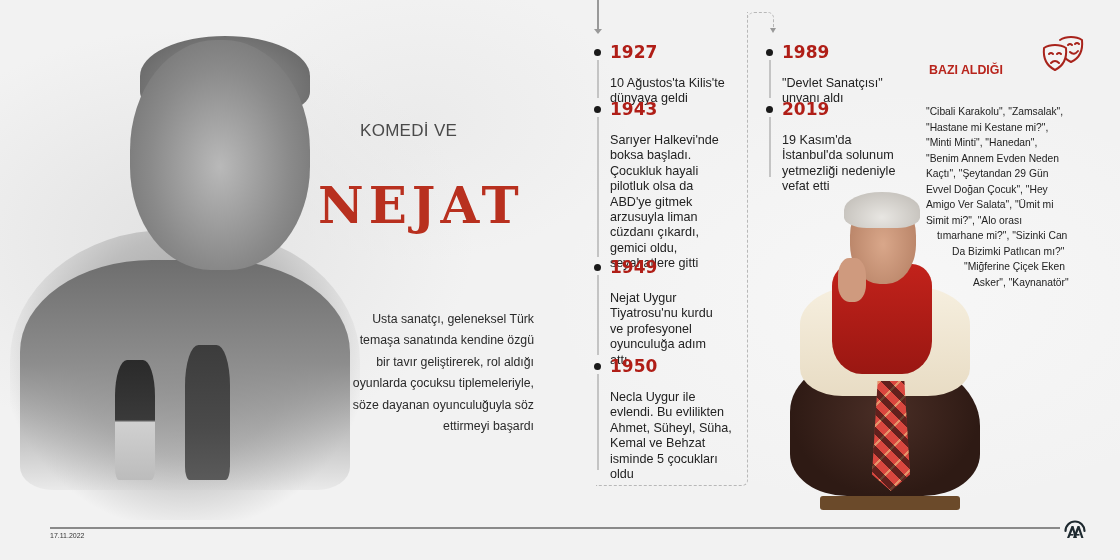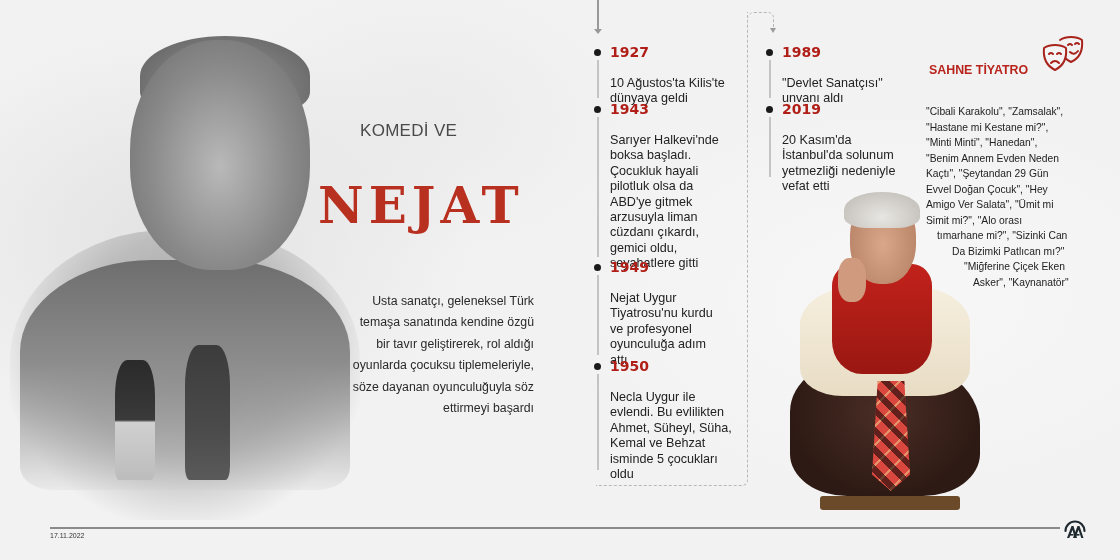--- a/index.html
+++ b/index.html
@@ -58,41 +58,41 @@
   }
   .name {
     position: absolute; left: 318px; top: 178px; width: 240px;
     font-family: "DejaVu Serif", "Liberation Serif", serif;
     font-weight: 900; color: #b8301f;
     font-size: 50px; line-height: 56px; letter-spacing: 5px;
     text-shadow: 0 0 1px #fff;
   }
   .name span { display: block; }
   .bio {
-    position: absolute; left: 350px; top: 291px; width: 184px;
+    position: absolute; left: 350px; top: 309px; width: 184px;
     text-align: right; font-size: 12.3px; line-height: 21.4px; color: #2a2a2a;
   }
 
   
   .timeline-col { position: absolute; top: 0; }
   .tl-left { left: 594px; width: 150px; }
   .tl-right { left: 766px; width: 150px; }
 
   .tl-entry { position: absolute; left: 0; }
   .tl-dot {
     position: absolute; left: 0; top: 5px; width: 7px; height: 7px;
     border-radius: 50%; background: #1a1a1a;
   }
   .tl-line {
     position: absolute; left: 3px; width: 2px; background: #c4c4c4;
   }
   .tl-year {
     position: absolute; left: 16px; top: 0;
     font-family: "DejaVu Sans", sans-serif; font-weight: 700;
-    font-size: 14px; line-height: 16px; color: #b01e17;
+    font-size: 17px; line-height: 16px; color: #b01e17;
   }
   .tl-text {
     position: absolute; left: 16px; top: 32px; width: 145px;
     font-size: 12.6px; line-height: 15.4px; color: #222;
   }
 
   .arrow-top-line {
     position: absolute; left: 597px; top: 0; width: 2px; height: 30px; background: #999;
   }
   .arrow-top-head {
@@ -240,21 +240,21 @@
   <div class="tl-entry" style="top:44px;">
     <div class="tl-dot"></div>
     <div class="tl-line" style="top:16px;height:38px;"></div>
     <div class="tl-year">1989</div>
     <div class="tl-text" style="width:115px;">"Devlet Sanatçısı" unvanı aldı</div>
   </div>
   <div class="tl-entry" style="top:101px;">
     <div class="tl-dot"></div>
     <div class="tl-line" style="top:16px;height:60px;"></div>
     <div class="tl-year">2019</div>
-    <div class="tl-text" style="width:125px;">20 Kasım'da İstanbul'da solunum yetmezliği nedeniyle vefat etti</div>
+    <div class="tl-text" style="width:125px;">19 Kasım'da İstanbul'da solunum yetmezliği nedeniyle vefat etti</div>
   </div>
 </div>
 
 <div class="actor">
   <div class="pants"></div>
   <div class="shirt"></div>
   <div class="vest"></div>
   <div class="face"></div>
   <div class="hair"></div>
   <div class="hand"></div>
@@ -268,21 +268,21 @@
     <path d="M28 11 q2 -2 4 0"></path>
       <path d="M35 10 q2 -2 4 0"></path>
     <path d="M30 18 q4 4 8 -1"></path>
     <path d="M4 14 C10 10, 20 10, 26 14 C27 24, 23 32, 15 36 C7 32, 3 24, 4 14 Z" fill="#f4f4f4"></path>
     <path d="M9 20 q2 -2 4 0"></path>
       <path d="M17 20 q2 -2 4 0"></path>
     <path d="M11 29 q4 -4 8 0"></path>
   </g>
 </svg>
 <div class="plays-title">
-  <div>SAHNE TİYATRO</div>
+  <div>BAZI ALDIĞI</div>
 </div>
 <div class="plays-list">
   <span class="ln">"Cibali Karakolu", "Zamsalak",</span>
   <span class="ln">"Hastane mi Kestane mi?",</span>
   <span class="ln">"Minti Minti", "Hanedan",</span>
   <span class="ln">"Benim Annem Evden Neden</span>
   <span class="ln">Kaçtı", "Şeytandan 29 Gün</span>
   <span class="ln">Evvel Doğan Çocuk", "Hey</span>
   <span class="ln">Amigo Ver Salata", "Ümit mi</span>
   <span class="ln">Simit mi?", "Alo orası</span>

